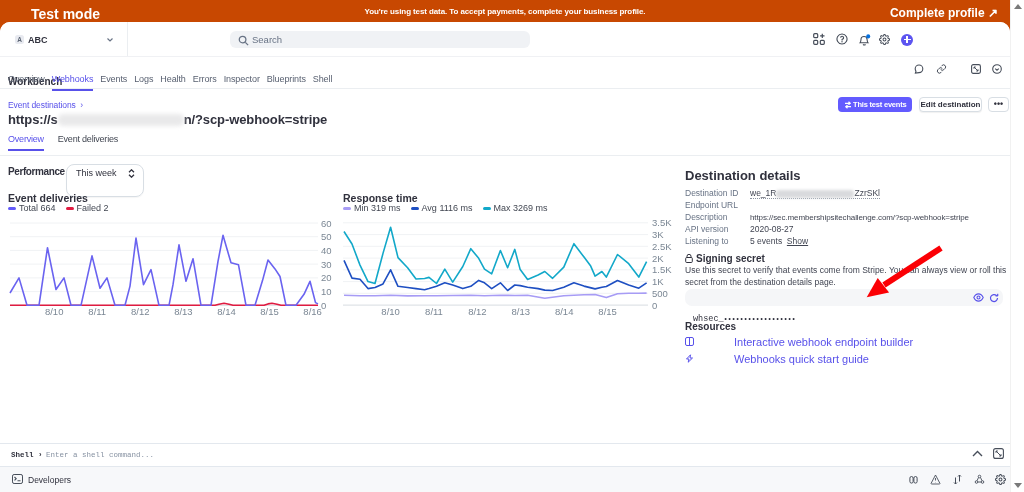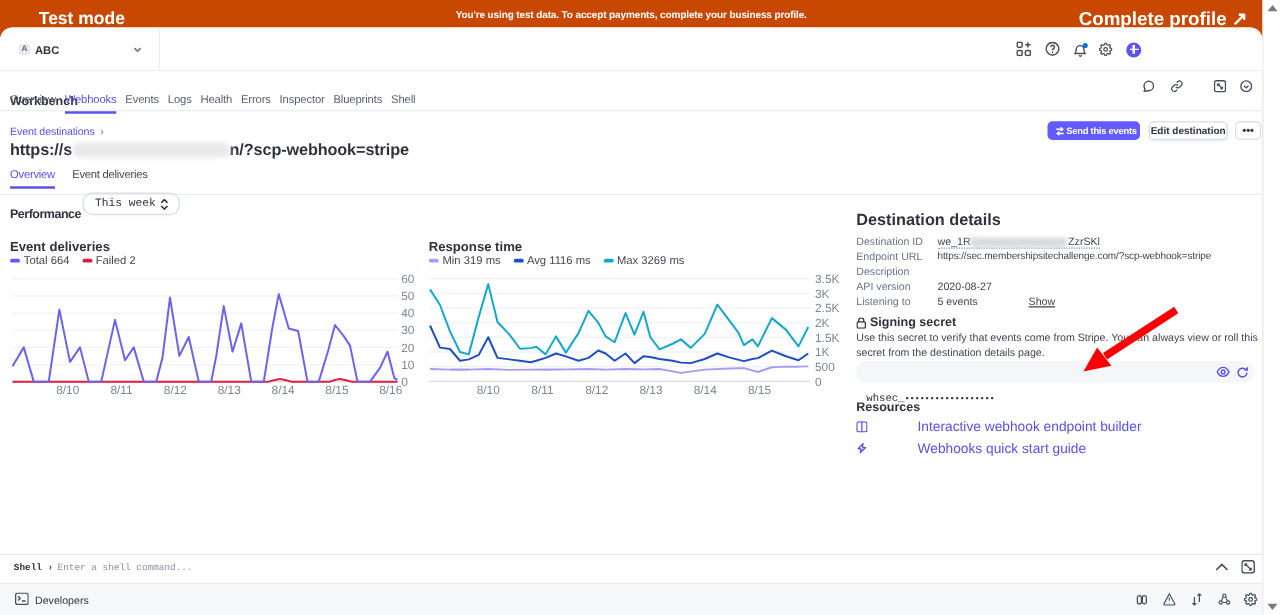--- a/index.html
+++ b/index.html
@@ -4,21 +4,21 @@
 <style>
 * { margin:0; padding:0; box-sizing:border-box; }
 html,body { width:1024px; height:492px; overflow:hidden; }
 body { font-family:"Liberation Sans", sans-serif; background:#c84801; position:relative; }
 .abs { position:absolute; }
 
 
 #banner { position:absolute; top:0; left:0; width:1010px; height:22px; background:#c84801; color:#fff; }
 #banner .tm { position:absolute; left:11px; top:6px; font-size:14px; font-weight:bold;margin-left:20px; }
 #banner .mid { position:absolute; left:0; right:0; top:6.5px; text-align:center; font-size:8px; font-weight:bold; letter-spacing:-0.1px; }
-#banner .cp { position:absolute; right:12px; top:6px; font-size:15px; font-weight:bold;text-align:center; }
+#banner .cp { position:absolute; right:12px; top:6px; font-size:12px; font-weight:bold;text-align:center; }
 
 
 #sbar { position:absolute; top:0; right:0; width:14px; height:492px; background:#fff; border-left:1px solid #f1f1f1; }
 #sbar .up { position:absolute; top:4px; left:3px; width:0; height:0; border-left:4px solid transparent; border-right:4px solid transparent; border-bottom:5px solid #7a7a7a; }
 #sbar .dn { position:absolute; bottom:4px; left:3px; width:0; height:0; border-left:4px solid transparent; border-right:4px solid transparent; border-top:5px solid #7a7a7a; }
 
 
 #card { position:absolute; top:22px; left:0; width:1010px; height:470px; background:#fff; border-radius:10px 10px 0 0; }
 
 
@@ -45,21 +45,21 @@
 #tabs2 .sel { color:#5851ea; padding-bottom:5px; border-bottom:2px solid #5851ea; }
 #line2 { position:absolute; left:0; top:133px; width:100%; height:1px; background:#ebeef1; }
 
 
 #btnsend { position:absolute; left:838px; top:75px; width:74px; height:15px; background:#635bff; border-radius:4px; color:#fff; font-size:7.5px; letter-spacing:-0.2px; font-weight:bold; text-align:left; line-height:15px; }
 #btnedit { position:absolute; left:919px; top:75px; width:63px; height:15px; background:#fff; border:1px solid #d8dee4; border-radius:4px; color:#30313d; font-size:8px; font-weight:bold; text-align:center; line-height:13px; box-shadow:0 1px 1px rgba(0,0,0,0.06); }
 #btnmore { position:absolute; left:988px; top:75px; width:21px; height:15px; background:#fff; border:1px solid #d8dee4; border-radius:4px; color:#30313d; font-size:9px; font-weight:bold; text-align:center; line-height:13px; }
 
 
 #perf { position:absolute; left:8px; top:144px; font-size:10px; letter-spacing:-0.4px; font-weight:bold; color:#30313d; }
-#perfsel { position:absolute; left:66px; top:132px; width:78px; height:18px; border:1px solid #d8dee4; border-radius:8px; font-size:9px; color:#30313d; line-height:16px; padding-left:9px; box-shadow:0 1px 1px rgba(0,0,0,0.04);font-family:Liberation Mono, monospace; }
+#perfsel { position:absolute; left:66px; top:142px; width:78px; height:33px; border:1px solid #d8dee4; border-radius:8px; font-size:9px; color:#30313d; line-height:16px; padding-left:9px; box-shadow:0 1px 1px rgba(0,0,0,0.04); }
 
 
 .ctitle { position:absolute; font-size:10.5px; font-weight:bold; color:#30313d; }
 .legend { position:absolute; font-size:9px; color:#424752; }
 .legend .dash { display:inline-block; width:8px; height:2.5px; border-radius:2px; vertical-align:middle; margin-right:3px; }
 
 
 #dd { position:absolute; left:685px; top:146px; width:325px; font-size:8.5px; color:#414552; }
 #dd .h { font-size:13px; font-weight:bold; color:#30313d; }
 .drow { position:absolute; left:0; width:325px; }
@@ -97,37 +97,44 @@
   </div>
 
 <div id="card">
   <div id="hdr">
     <div class="abadge">A</div>
     <div class="aname">ABC</div>
     <svg class="achev-svg" style="position:absolute;left:106px;top:15px;" width="8" height="6" viewBox="0 0 8 6" fill="none" stroke="#687385" stroke-width="1.2">
         <path d="M1.5 1.5 L4 4 L6.5 1.5"></path>
       </svg>
     <div class="sep"></div>
+    <div id="search">
+      <svg class="mag" width="11" height="11" viewBox="0 0 12 12" fill="none" stroke="#687385" stroke-width="1.4">
+          <circle cx="5" cy="5" r="3.6"></circle>
+          <line x1="8" y1="8" x2="11" y2="11"></line>
+        </svg>
+      <span class="txt">Search</span>
+    </div>
   </div>
 
   <div id="wb">
     <div class="title">Workbench</div>
     <div class="tabs">
       <span>Overview</span><span class="sel">Webhooks</span><span>Events</span><span>Logs</span><span>Health</span><span>Errors</span><span>Inspector</span><span>Blueprints</span><span>Shell</span>
     </div>
   </div>
 
   <div id="crumb">Event destinations &nbsp;›</div>
   <div id="huri">https://s<span class="blur"></span>n/?scp-webhook=stripe</div>
   <div id="tabs2"><span class="sel">Overview</span>&nbsp;&nbsp;&nbsp;&nbsp;&nbsp;&nbsp;<span>Event deliveries</span></div>
   <div id="line2"></div>
 
   <div id="btnsend"><svg style="position:absolute;left:6px;top:4px;" width="8" height="8" viewBox="0 0 8 8" fill="none" stroke="#fff" stroke-width="1.2">
         <path d="M1 2.3 H6 M4.5 0.8 L6.2 2.3 L4.5 3.8 M7 5.7 H2 M3.5 4.2 L1.8 5.7 L3.5 7.2"></path>
-      </svg><span style="margin-left:15px;">Send this events</span></div>
+      </svg><span style="margin-left:15px;">This test events</span></div>
   <div id="btnedit">Edit destination</div>
   <div id="btnmore">•••</div>
 
   <div id="perf">Performance</div>
   <div id="perfsel">This week<svg style="position:absolute;right:8px;top:4px;" width="7" height="9" viewBox="0 0 7 9" fill="none" stroke="#30313d" stroke-width="1.3">
         <path d="M1 3.2 L3.5 0.8 L6 3.2 M1 5.8 L3.5 8.2 L6 5.8"></path>
       </svg></div>
 
   <div class="ctitle" style="left:8px; top:170px;">Event deliveries</div>
   <div class="legend" style="left:8px; top:181px;">
@@ -195,32 +202,32 @@
       </svg></div>
 
   <div id="dd">
     <div class="h">Destination details</div>
     <div class="drow" style="top:20px;">
         <span class="lab">Destination ID</span>
         <span class="val" style="border-bottom:1px dotted #8b93a0;">we_1R<span style="display:inline-block;width:78px;height:8px;background:#d9dadd;border-radius:3px;filter:blur(1.5px);vertical-align:middle;"></span>ZzrSKl</span>
       </div>
     <div class="drow" style="top:32px;">
         <span class="lab">Endpoint URL</span>
-        <span class="val" style="font-size:8px;letter-spacing:-0.1px;">https://sec.membershipsitechallenge.com/?scp-webhook=stripe</span>
+        <span class="val" style="font-size:8px;letter-spacing:-0.1px;margin-top:13px;">https://sec.membershipsitechallenge.com/?scp-webhook=stripe</span>
       </div>
     <div class="drow" style="top:44px;">
         <span class="lab">Description</span>
       </div>
     <div class="drow" style="top:56px;">
         <span class="lab">API version</span>
         <span class="val">2020-08-27</span>
       </div>
     <div class="drow" style="top:68px;">
         <span class="lab">Listening to</span>
-        <span class="val">5 events &nbsp;<span style="text-decoration:underline;margin-left:36px;">Show</span></span>
+        <span class="val">5 events &nbsp;<span style="text-decoration:underline;">Show</span></span>
       </div>
   </div>
 
   <div id="ss-h">Signing secret</div>
   <svg class="abs" style="left:685px; top:232px;" width="8" height="9" viewBox="0 0 8 9" fill="none" stroke="#30313d" stroke-width="1">
       <rect x="0.7" y="3.5" width="6.6" height="5" rx="1"></rect>
       <path d="M2 3.5 V2.3 a2 2 0 0 1 4 0 V3.5"></path>
     </svg>
   <div id="ss-p">Use this secret to verify that events come from Stripe. You can always view or roll this secret from the destination details page.</div>
   <div id="ssbox">

